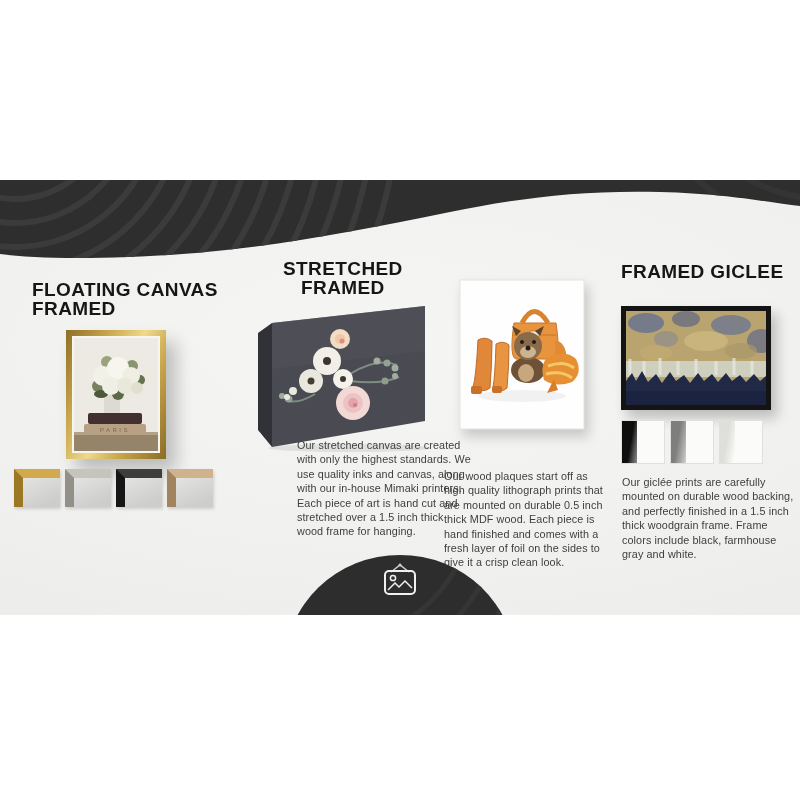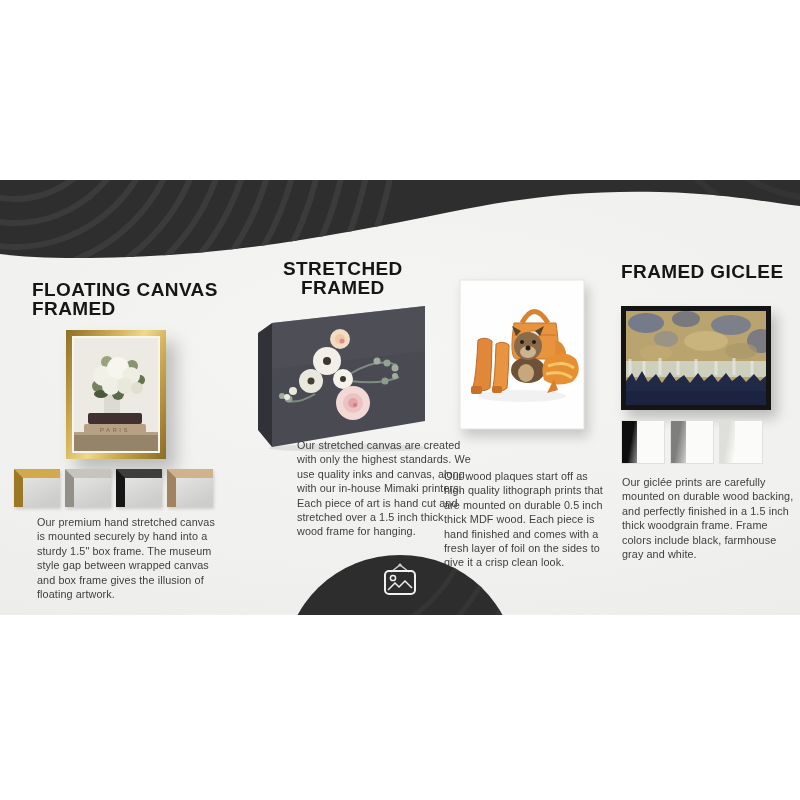--- a/index.html
+++ b/index.html
@@ -158,21 +158,20 @@
       </div>
     </div>
 
     <div class="swatch-row" style="left:14px;top:289px;">
       <div class="fframe gold"></div>
       <div class="fframe silver"></div>
       <div class="fframe black"></div>
       <div class="fframe wood"></div>
     </div>
 
-    <div class="sec-text" style="left:37px;top:335px;width:178px;">Our premium hand stretched canvas is mounted securely by hand into a sturdy 1.5" box frame. The museum style gap between wrapped canvas and box frame gives the illusion of floating artwork.</div>
 
     <div class="sec-title" style="left:283px;top:80px;text-align:center;">
       <span>STRETCHED</span>
       <span>FRAMED</span>
     </div>
 
     <svg class="stretched" viewBox="0 0 175 153">
       <ellipse cx="95" cy="149" rx="82" ry="4" fill="#000" opacity=".08"></ellipse>
       <polygon points="3,34 17,24 17,148 3,131" fill="#313138"></polygon>
       <polygon points="17,24 170,7 170,122 17,148" fill="#4a4a52"></polygon>

